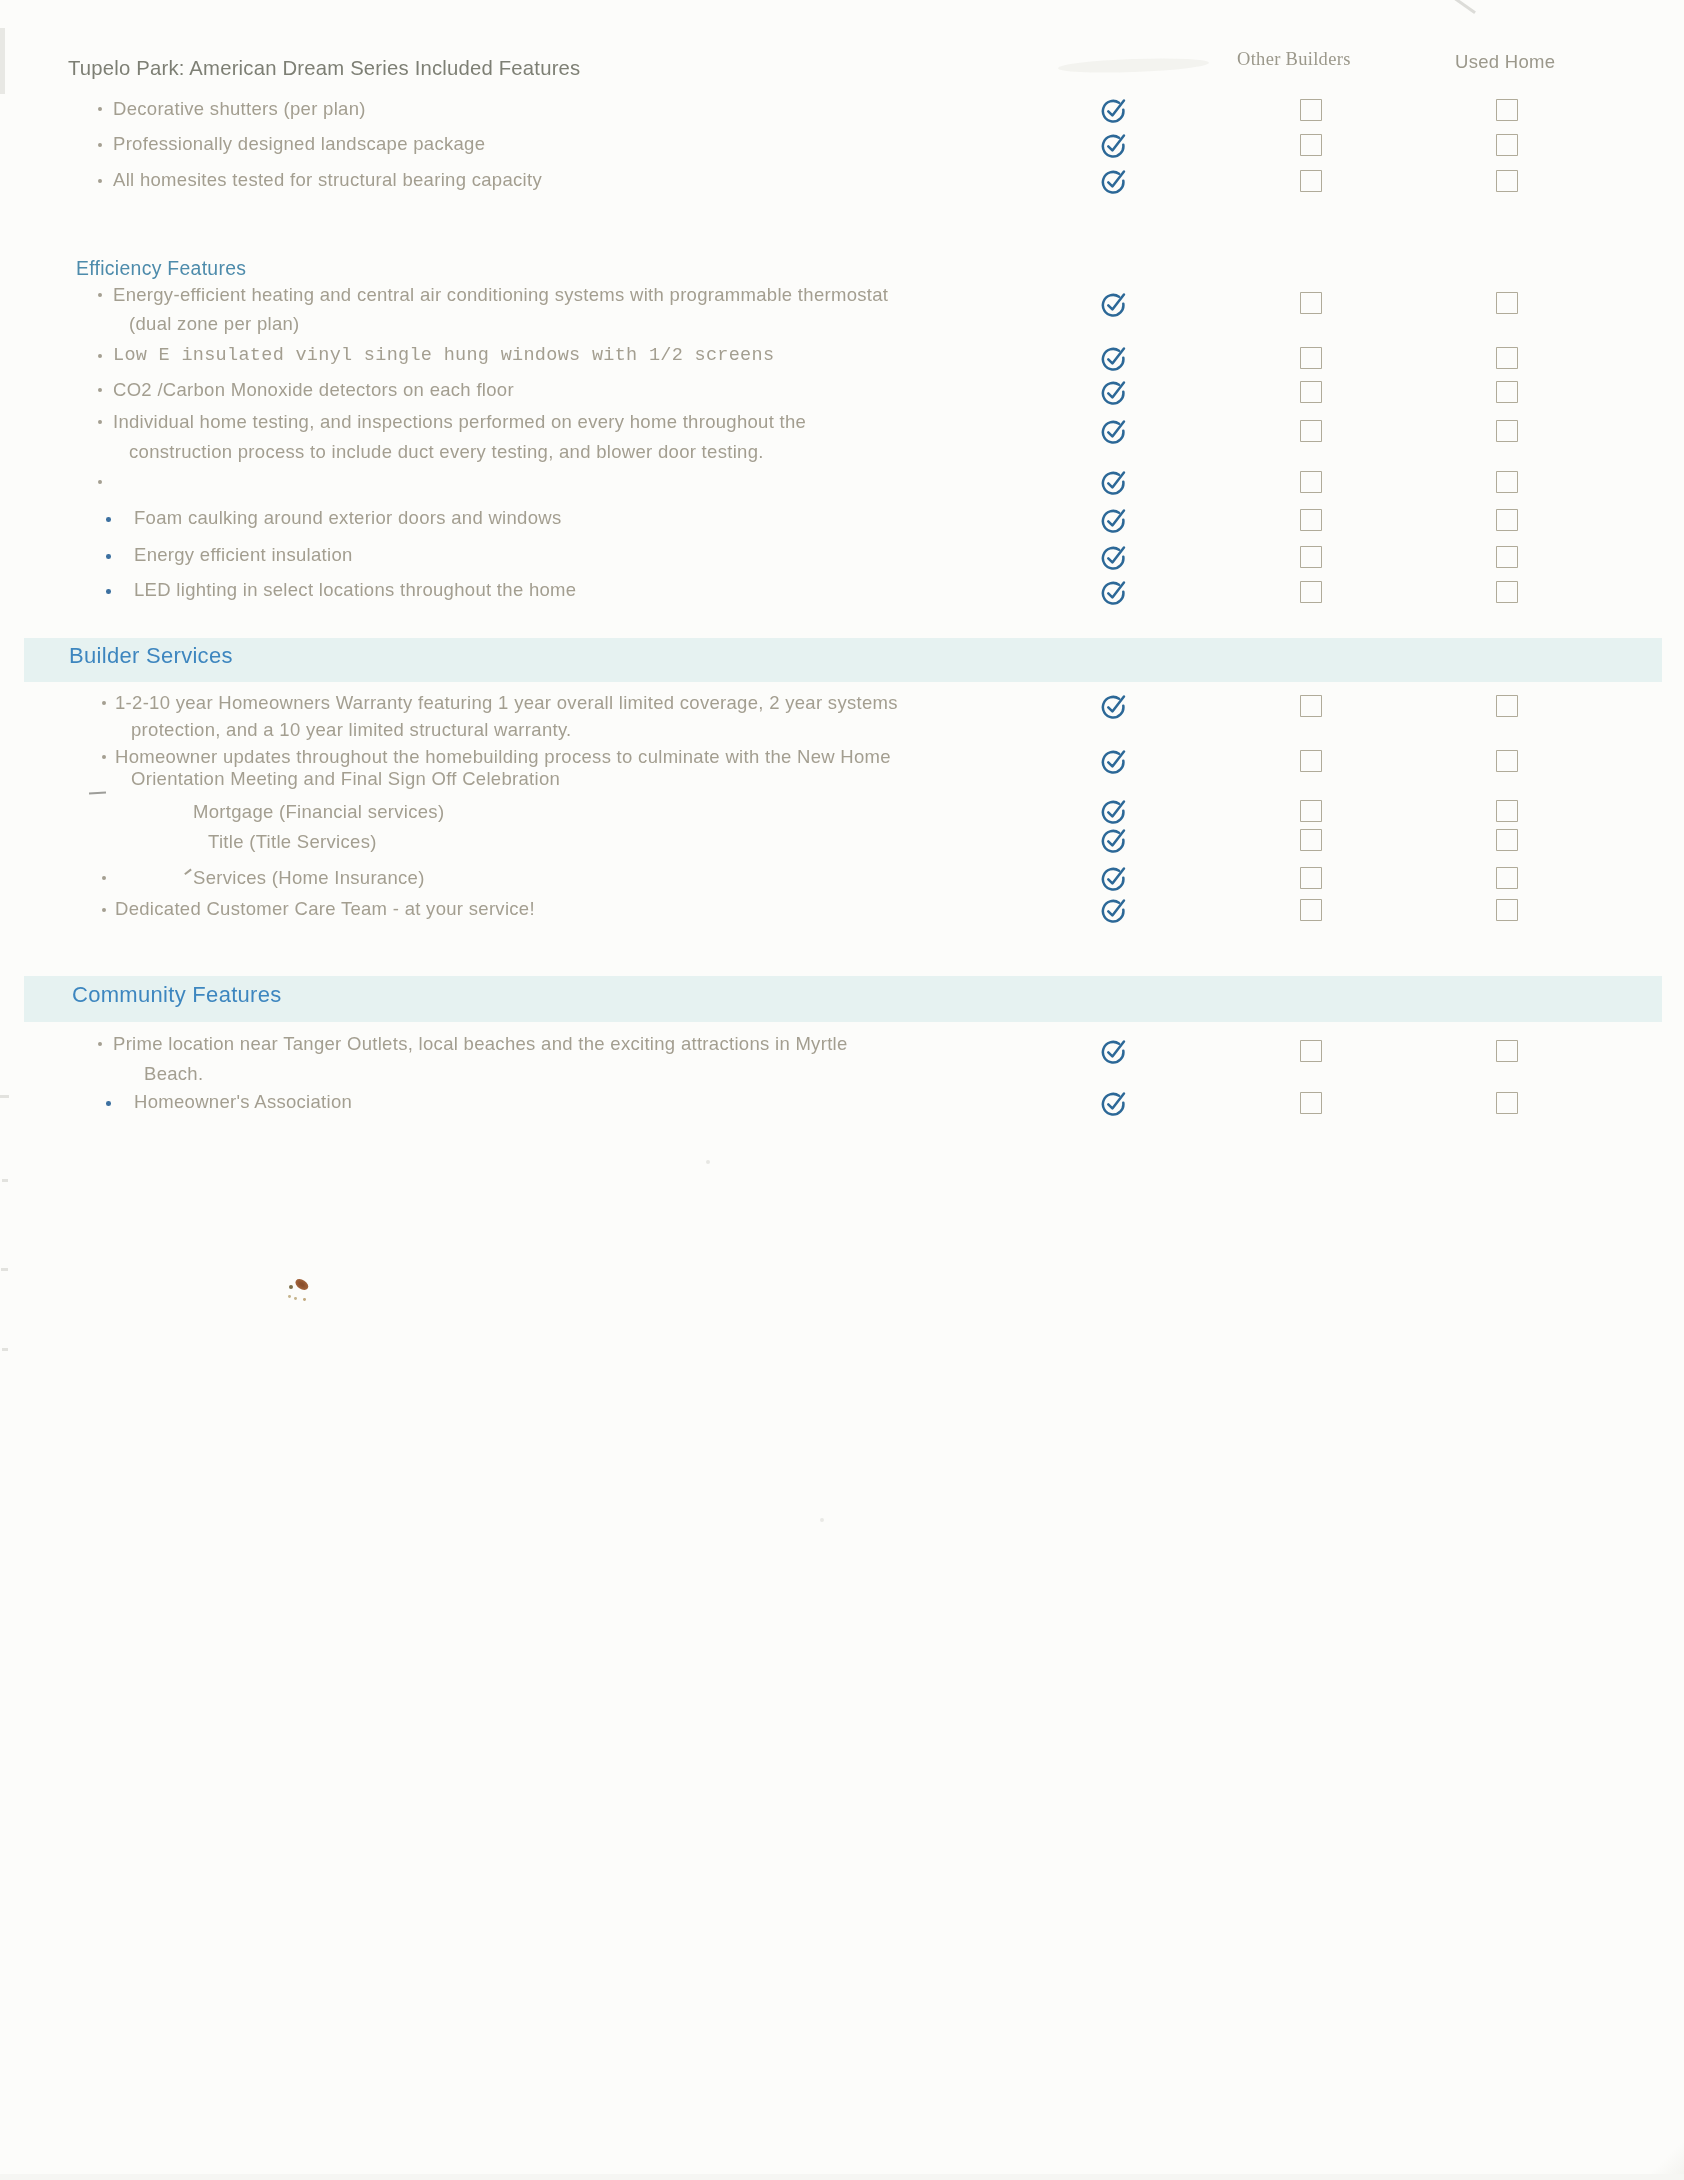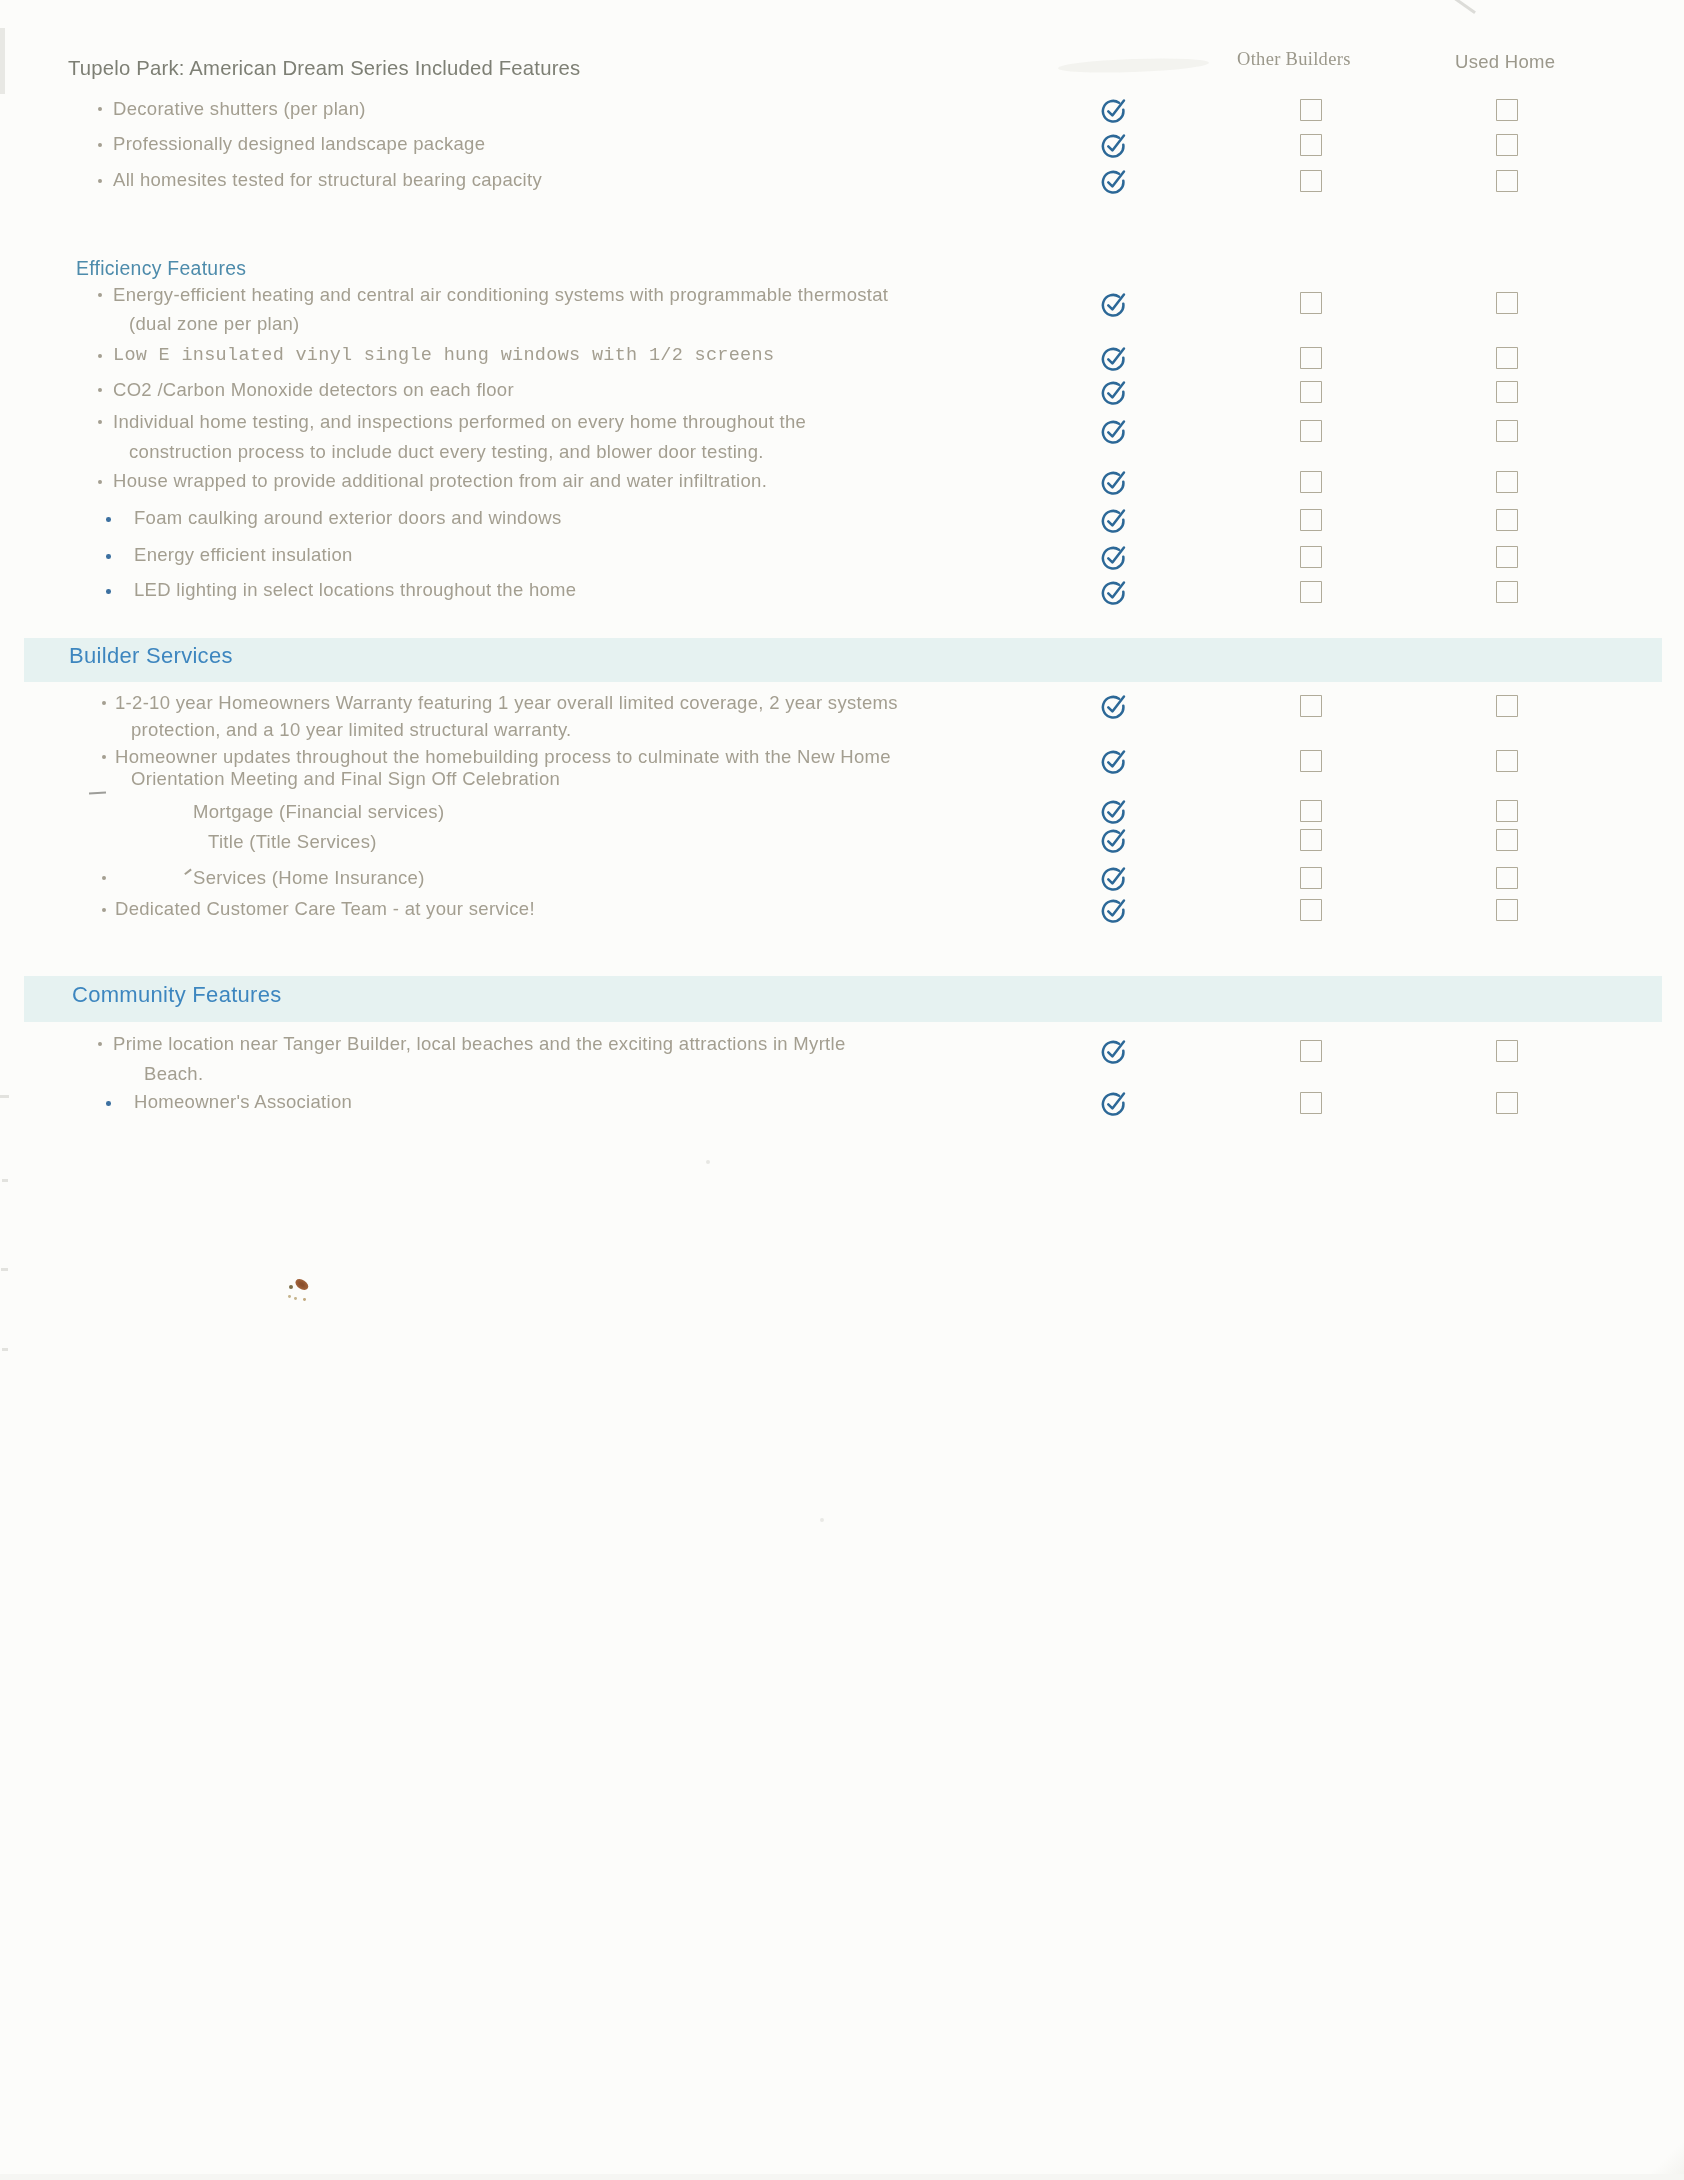--- a/index.html
+++ b/index.html
@@ -113,21 +113,20 @@
     <div class="cbox" style="left: 1496px; top: 381px;"></div>
     <div class="txt" style="left: 113px; top: 410px;">Individual home testing, and inspections performed on every home throughout the</div>
     <div class="txt" style="left: 129px; top: 440px;">construction process to include duct every testing, and blower door testing.</div>
     <div class="bullet" style="left: 98px; top: 420px;"></div>
     <svg class="check" viewBox="0 0 30 28" xmlns="http://www.w3.org/2000/svg" style="left: 1101px; top: 418px;">
     <path d="M19.3 6 A 11 11 0 1 0 23.9 13.5" fill="none" stroke="#2c6897" stroke-width="2.7" stroke-linecap="round"></path>
     <path d="M7.8 15.2 L12.2 19.6 L24.6 3.6" fill="none" stroke="#2c6897" stroke-width="2.7" stroke-linecap="round" stroke-linejoin="round"></path>
   </svg>
     <div class="cbox" style="left: 1300px; top: 420px;"></div>
     <div class="cbox" style="left: 1496px; top: 420px;"></div>
-    <div class="txt" style="left: 113px; top: 469px;">House wrapped to provide additional protection from air and water infiltration.</div>
     <div class="bullet" style="left: 98px; top: 480px;"></div>
     <svg class="check" viewBox="0 0 30 28" xmlns="http://www.w3.org/2000/svg" style="left: 1101px; top: 469px;">
     <path d="M19.3 6 A 11 11 0 1 0 23.9 13.5" fill="none" stroke="#2c6897" stroke-width="2.7" stroke-linecap="round"></path>
     <path d="M7.8 15.2 L12.2 19.6 L24.6 3.6" fill="none" stroke="#2c6897" stroke-width="2.7" stroke-linecap="round" stroke-linejoin="round"></path>
   </svg>
     <div class="cbox" style="left: 1300px; top: 471px;"></div>
     <div class="cbox" style="left: 1496px; top: 471px;"></div>
     <div class="txt" style="left: 134px; top: 506px;">Foam caulking around exterior doors and windows</div>
     <div class="bullet blue" style="left: 106px; top: 517px;"></div>
     <svg class="check" viewBox="0 0 30 28" xmlns="http://www.w3.org/2000/svg" style="left: 1101px; top: 507px;">
@@ -198,21 +197,21 @@
     <div class="txt" style="left: 115px; top: 897px;">Dedicated Customer Care Team - at your service!</div>
     <div class="bullet" style="left: 102px; top: 908px;"></div>
     <svg class="check" viewBox="0 0 30 28" xmlns="http://www.w3.org/2000/svg" style="left: 1101px; top: 897px;">
     <path d="M19.3 6 A 11 11 0 1 0 23.9 13.5" fill="none" stroke="#2c6897" stroke-width="2.7" stroke-linecap="round"></path>
     <path d="M7.8 15.2 L12.2 19.6 L24.6 3.6" fill="none" stroke="#2c6897" stroke-width="2.7" stroke-linecap="round" stroke-linejoin="round"></path>
   </svg>
     <div class="cbox" style="left: 1300px; top: 899px;"></div>
     <div class="cbox" style="left: 1496px; top: 899px;"></div>
     <div class="band" style="top: 976px; height: 46px;"></div>
     <div class="txt sec-blue" style="left: 72px; top: 983px;">Community Features</div>
-    <div class="txt" style="left: 113px; top: 1032px;">Prime location near Tanger Builder, local beaches and the exciting attractions in Myrtle</div>
+    <div class="txt" style="left: 113px; top: 1032px;">Prime location near Tanger Outlets, local beaches and the exciting attractions in Myrtle</div>
     <div class="txt" style="left: 144px; top: 1062px;">Beach.</div>
     <div class="bullet" style="left: 98px; top: 1042px;"></div>
     <svg class="check" viewBox="0 0 30 28" xmlns="http://www.w3.org/2000/svg" style="left: 1101px; top: 1038px;">
     <path d="M19.3 6 A 11 11 0 1 0 23.9 13.5" fill="none" stroke="#2c6897" stroke-width="2.7" stroke-linecap="round"></path>
     <path d="M7.8 15.2 L12.2 19.6 L24.6 3.6" fill="none" stroke="#2c6897" stroke-width="2.7" stroke-linecap="round" stroke-linejoin="round"></path>
   </svg>
     <div class="cbox" style="left: 1300px; top: 1040px;"></div>
     <div class="cbox" style="left: 1496px; top: 1040px;"></div>
     <div class="txt" style="left: 134px; top: 1090px;">Homeowner's Association</div>
     <div class="bullet blue" style="left: 106px; top: 1101px;"></div>

